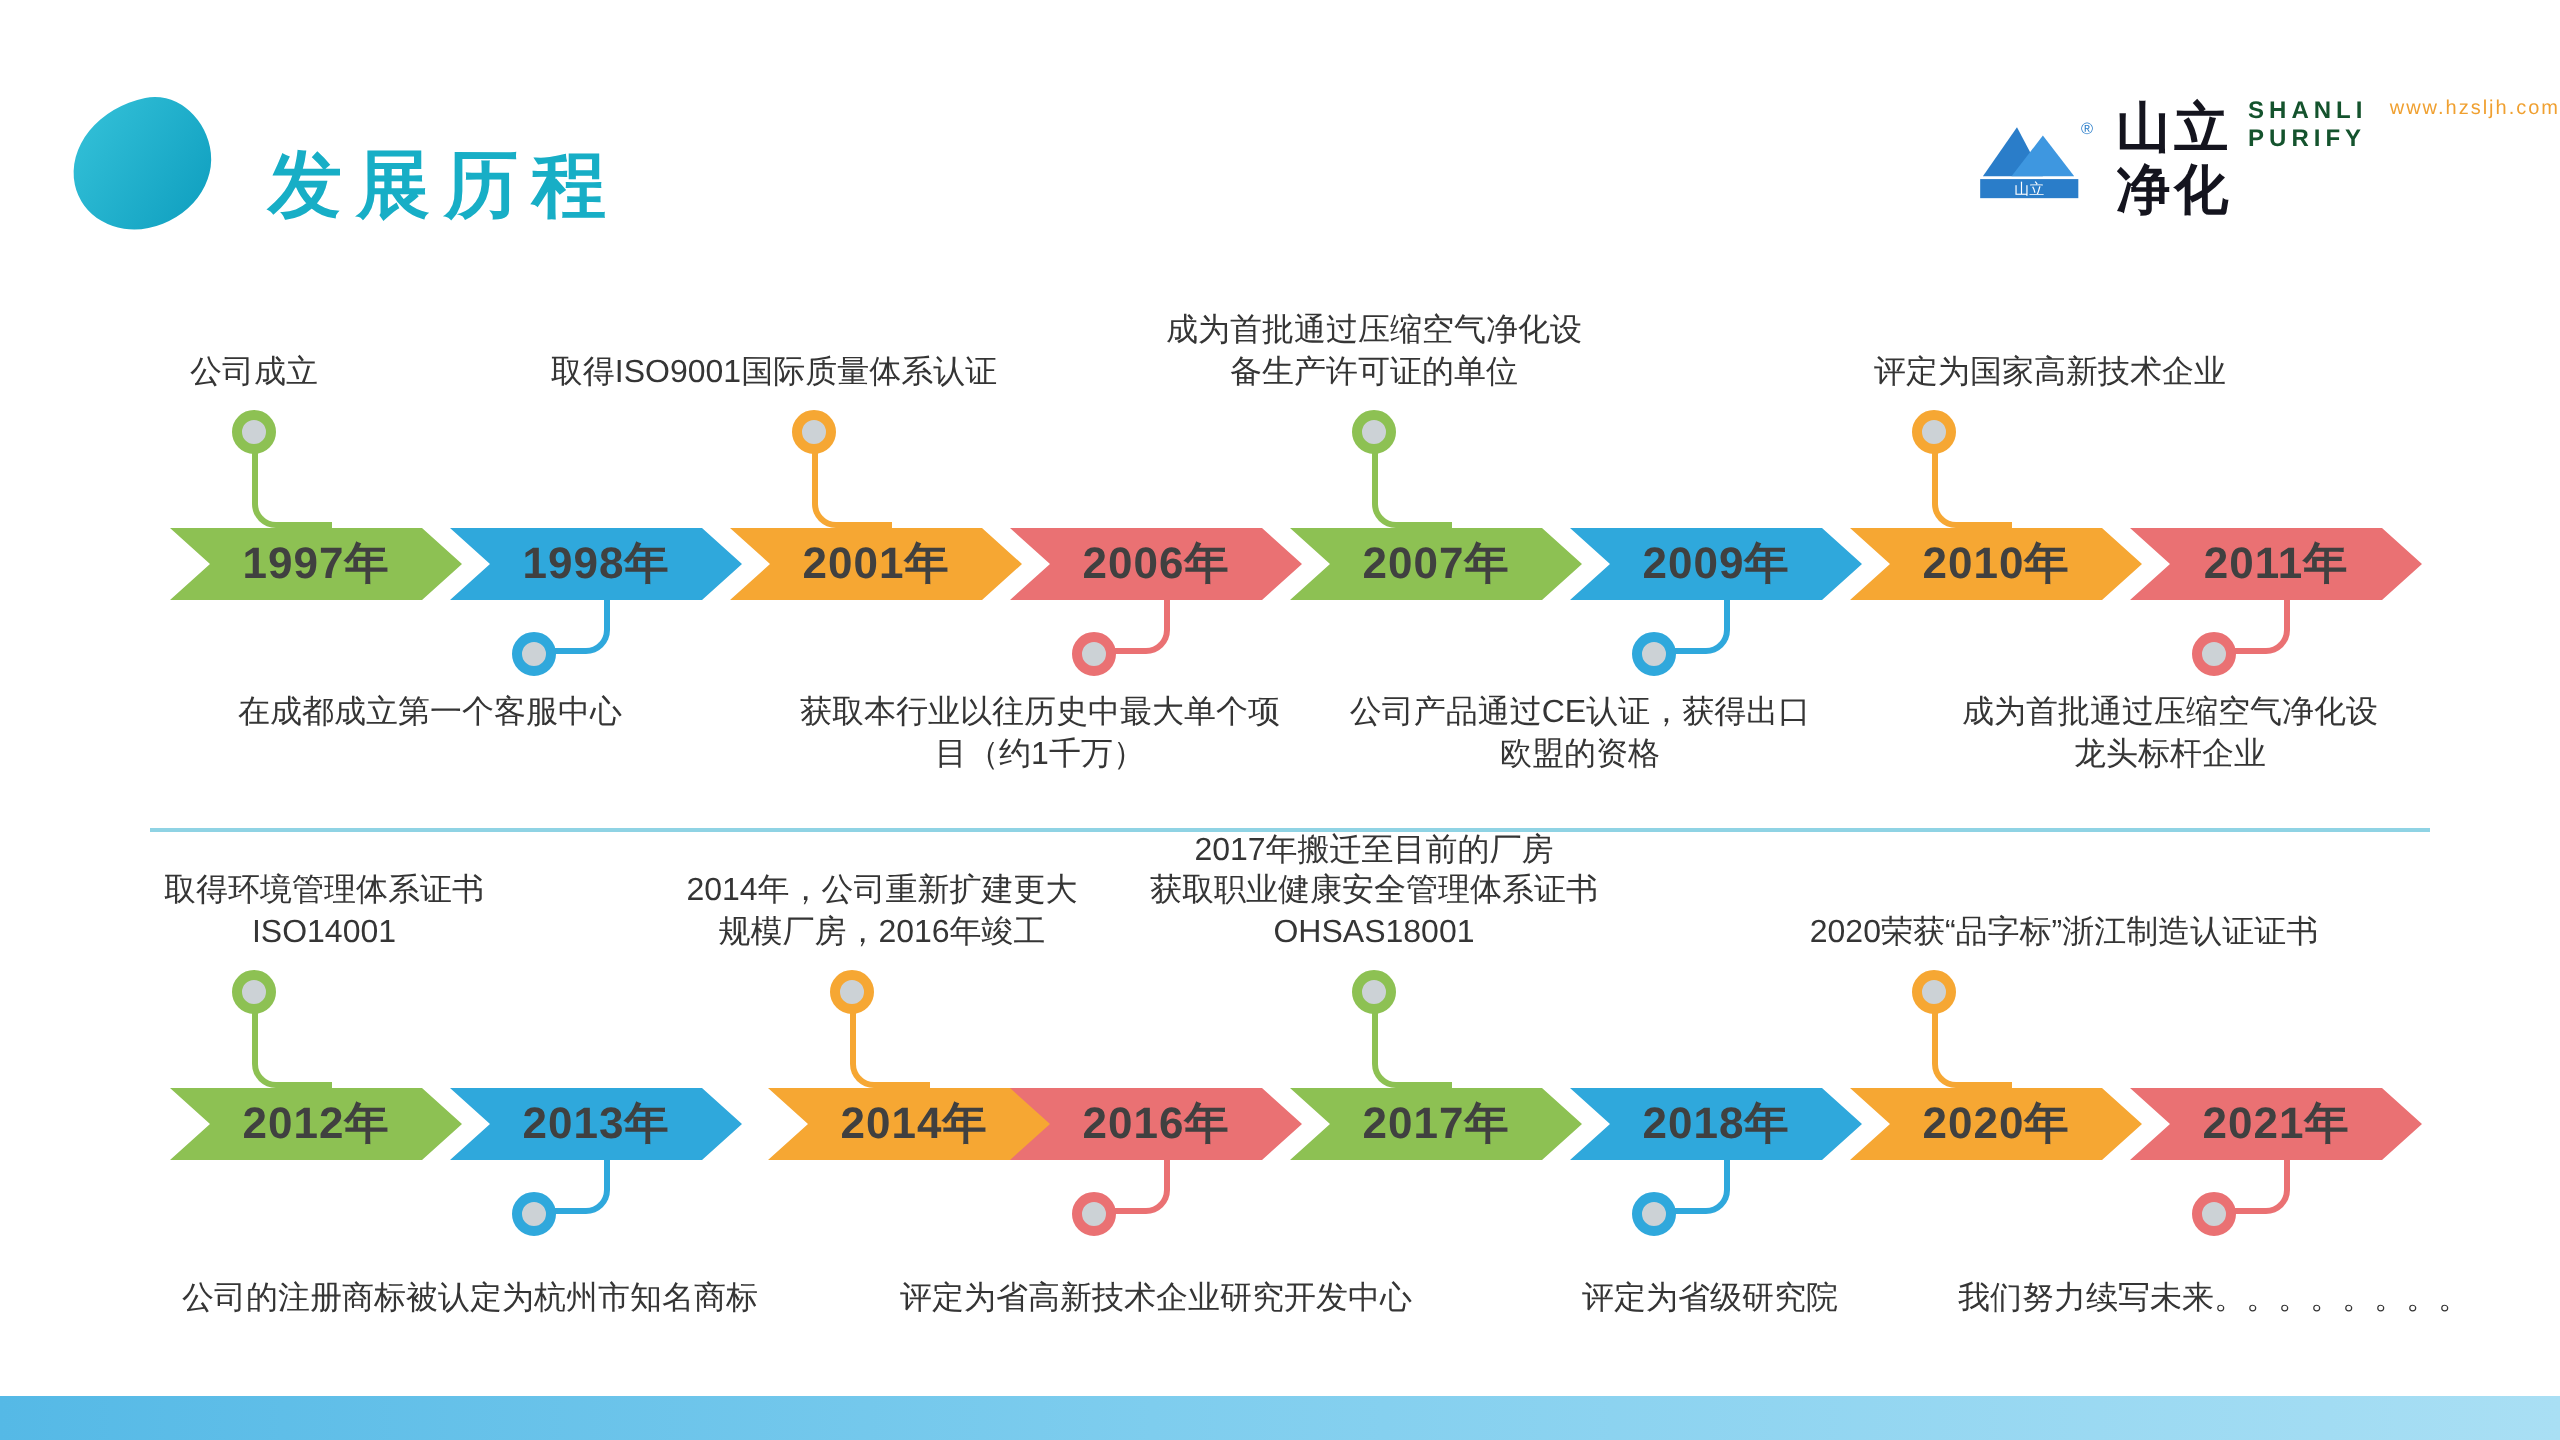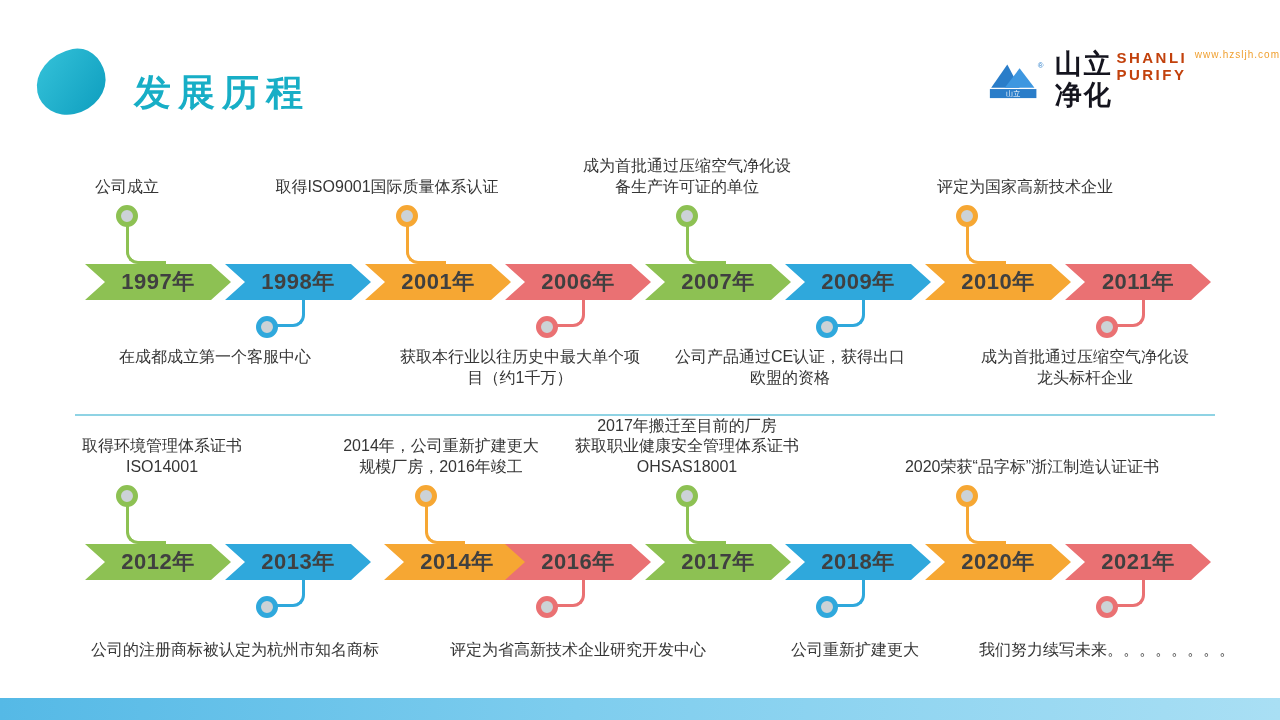--- a/index.html
+++ b/index.html
@@ -14,21 +14,21 @@
     border-radius:62% 38% 55% 45% / 55% 48% 52% 45%;
     transform:rotate(-12deg);
   }
   .page-title {
     position:absolute; left:134px; top:68px;
     font-size:37px; font-weight:bold; color:#17aec6; letter-spacing:7px;
   }
   .logo { position:absolute; left:986px; top:48px; display:flex; align-items:center; gap:8px; }
   .logo-text { display:flex; flex-direction:row; line-height:1.15; }
   .logo-cn { font-size:27px; font-weight:bold; color:#14141e; letter-spacing:2px; }
-  .logo-en { font-size:15px; font-weight:bold; color:#c2410c; letter-spacing:2.5px; }
+  .logo-en { font-size:12px; font-weight:bold; color:#14532d; letter-spacing:2.5px; }
   .logo-web { font-size:10px; color:#f0a030; letter-spacing:1px; }
 
   
   .row { position:absolute; left:0; width:1280px; height:36px; }
   .row1 { top:264px; }
   .row2 { top:544px; }
   .tl-item { position:absolute; top:0; width:146px; height:36px; }
 
   .chevron {
     position:absolute; left:0; top:0; width:146px; height:36px; z-index:2;
@@ -231,21 +231,21 @@
 获取职业健康安全管理体系证书
 OHSAS18001</div>
       <div class="conn"></div>
       <div class="dot"></div>
       <div class="chevron">
           <span>2017年</span>
         </div>
     </div>
 
     <div class="tl-item blue below" style="left:785px">
-      <div class="label" style="left:-80px">公司重新扩建更大</div>
+      <div class="label" style="left:-80px">评定为省级研究院</div>
       <div class="conn"></div>
       <div class="dot"></div>
       <div class="chevron">
           <span>2018年</span>
         </div>
     </div>
 
     <div class="tl-item orange above" style="left:925px">
       <div class="label" style="left:-43px">2020荣获“品字标”浙江制造认证证书</div>
       <div class="conn"></div>

